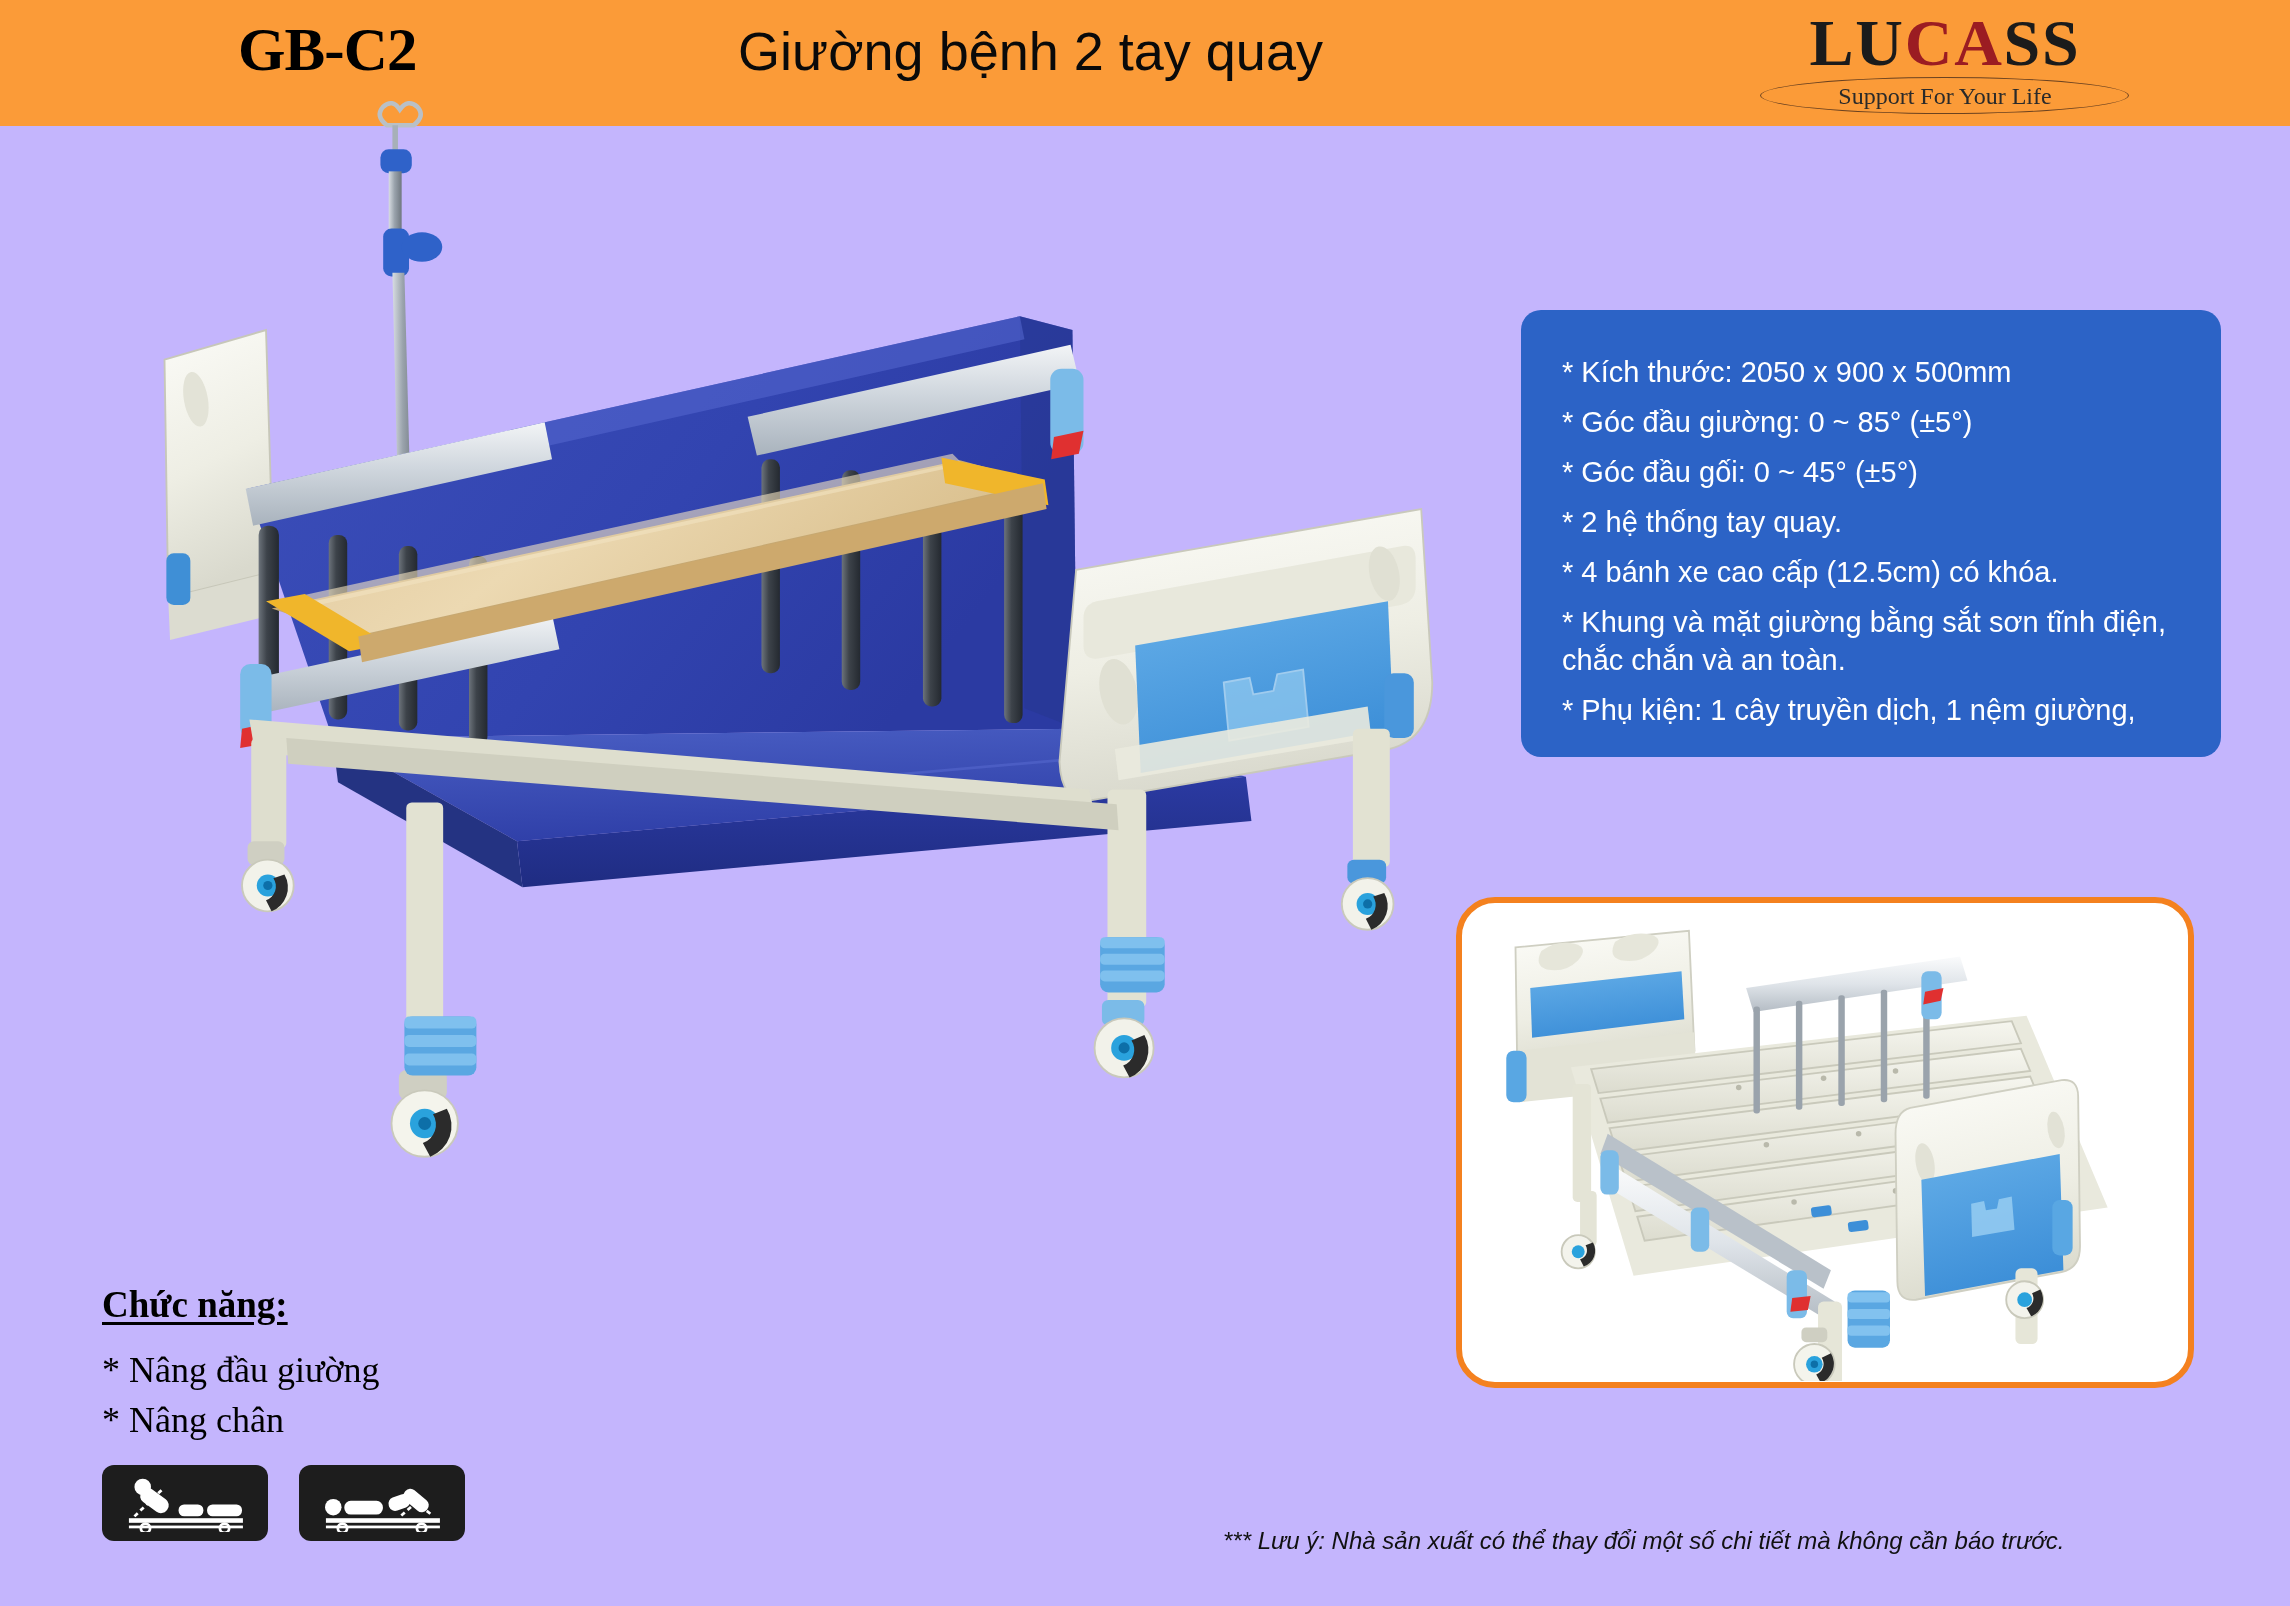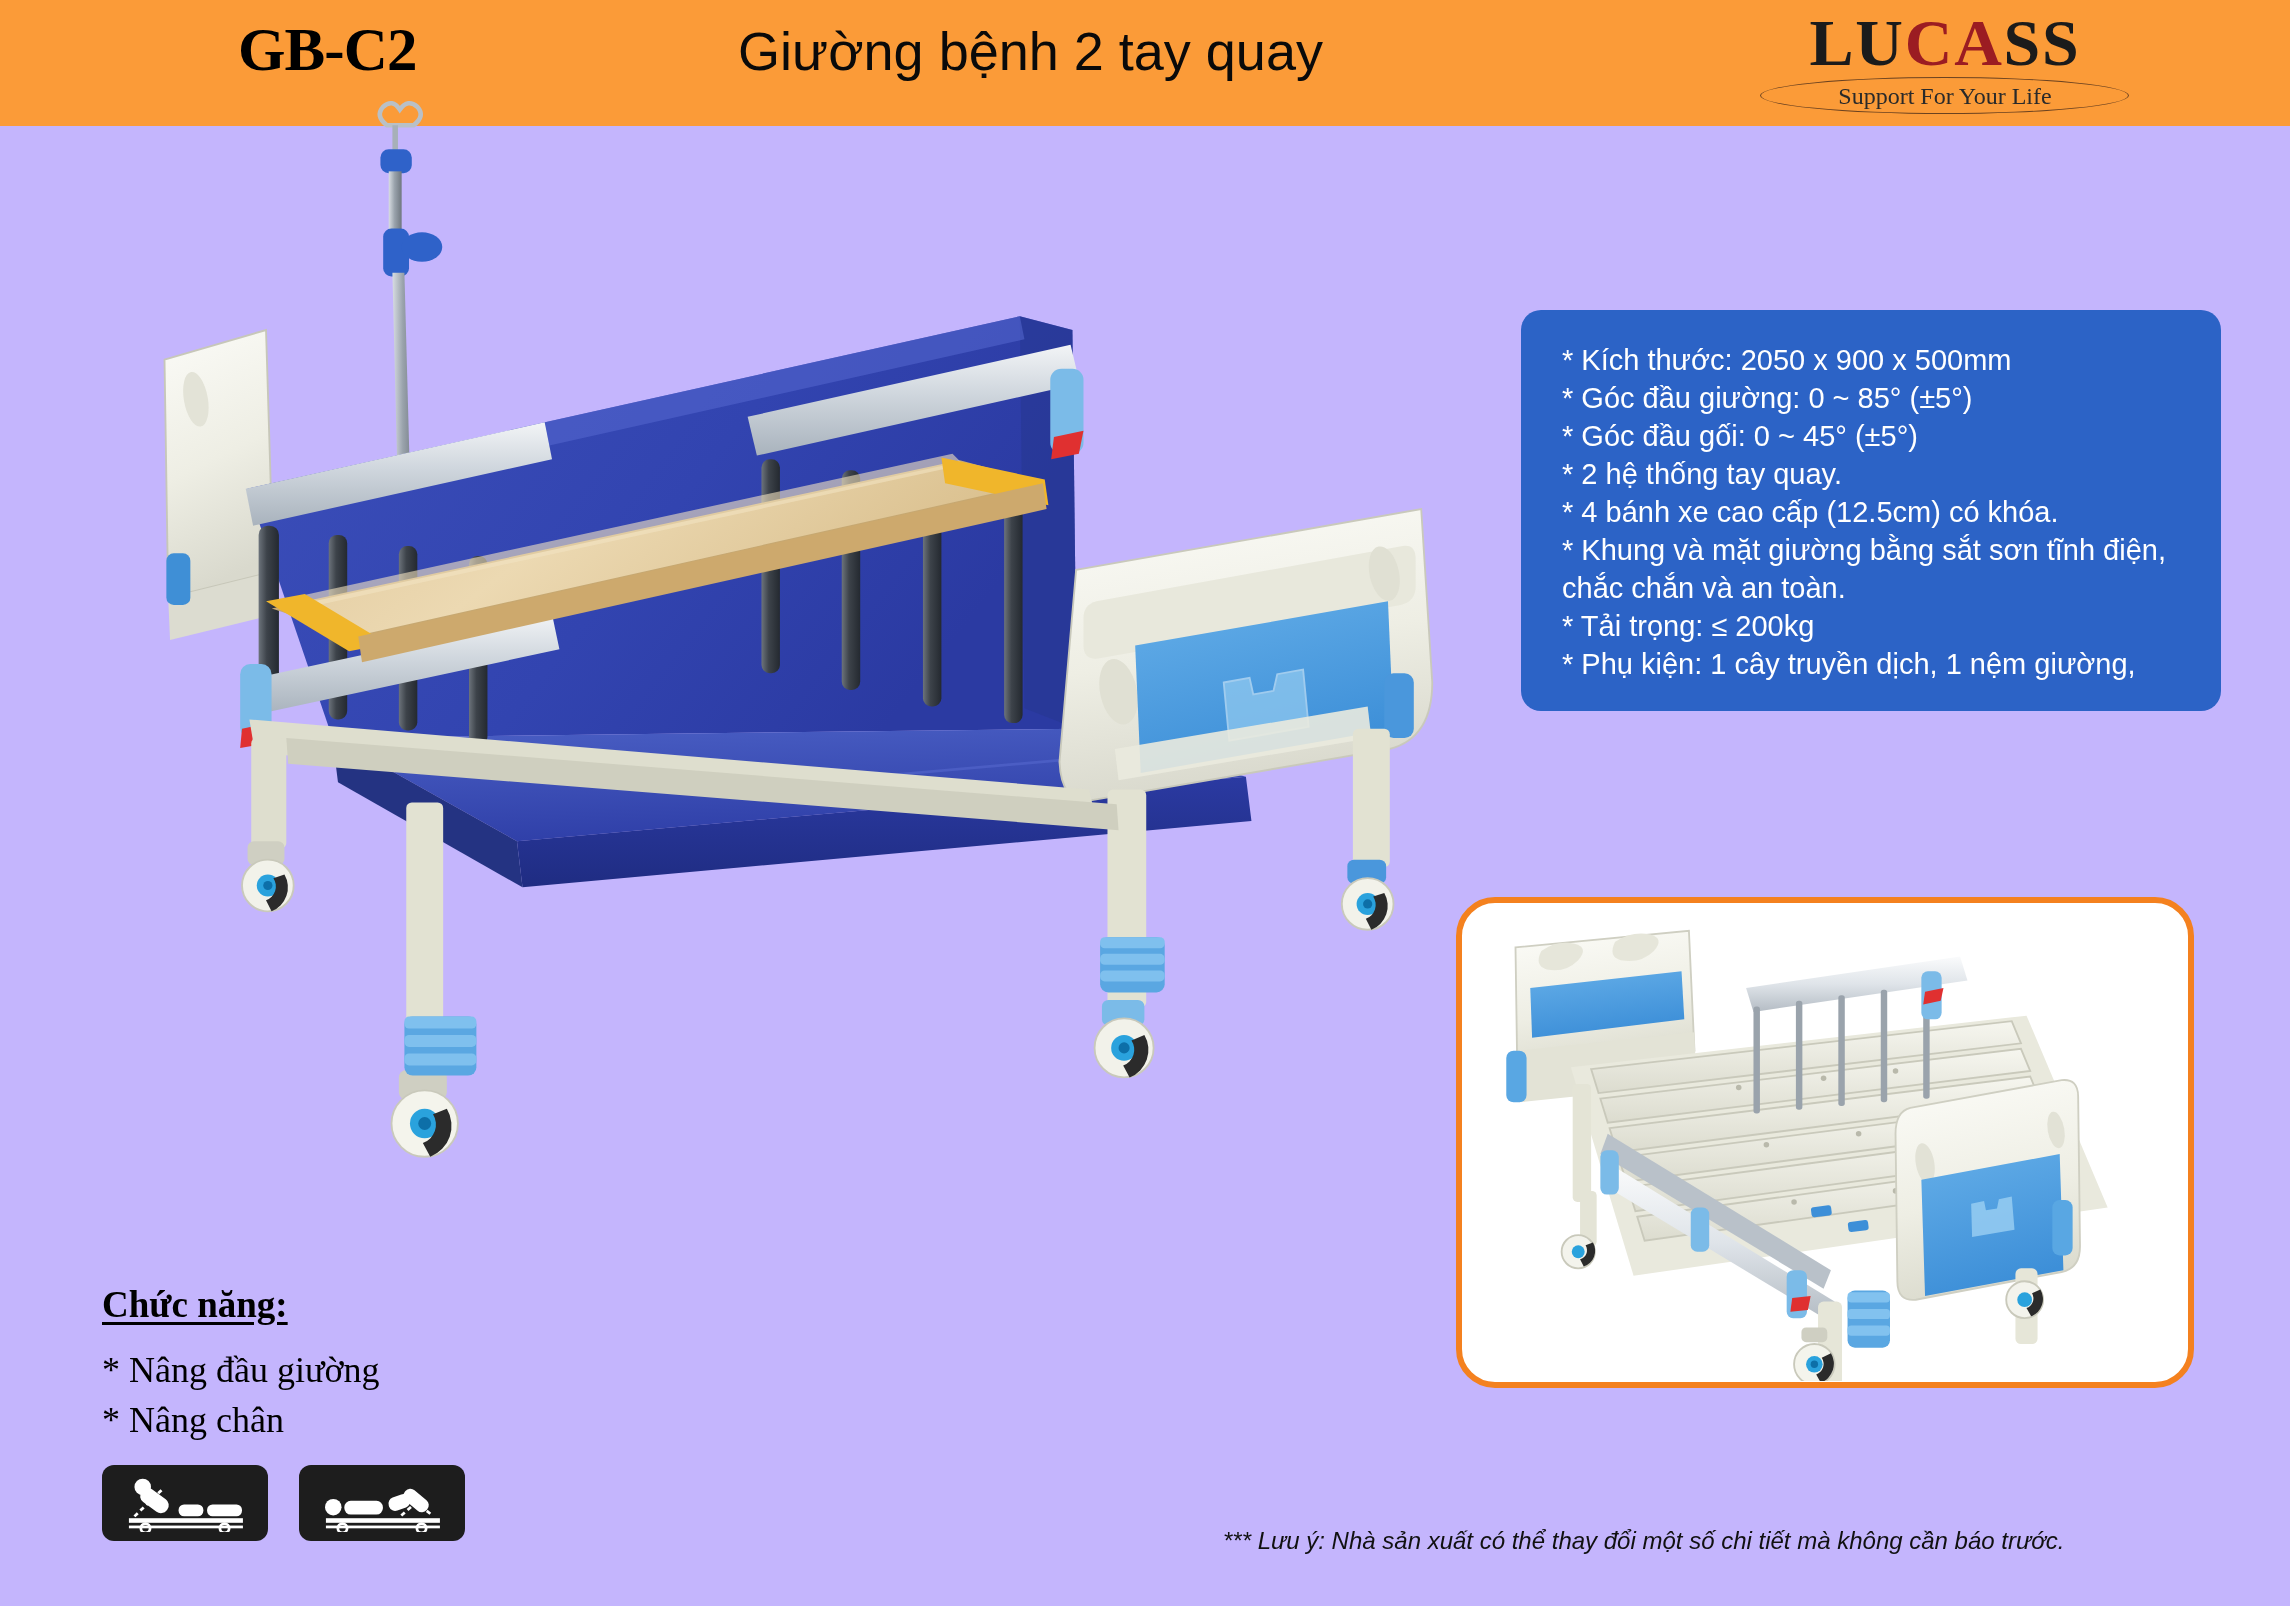--- a/index.html
+++ b/index.html
@@ -66,20 +66,21 @@
     border-radius: 20px;
     padding: 31px 31px 28px 41px;
     height: auto; min-height: 268px;
   }
   .spec-line {
     color: #ffffff;
     font-family: "Liberation Sans", sans-serif;
     font-size: 29px;
     line-height: 38px;
     white-space: pre-wrap;
+    margin-top: 12px;
   }
 
   
   .inset-frame {
     position: absolute; left: 1456px; top: 897px;
     width: 738px; height: 491px;
     border: 6.5px solid #F4811F;
     border-radius: 39px;
     background: #ffffff;
     overflow: hidden;
@@ -300,21 +301,20 @@
     </svg>
   </div>
 
   <div class="spec-panel">
     <div class="spec-line">* Kích thước: 2050 x 900 x 500mm</div>
     <div class="spec-line">* Góc đầu giường: 0 ~ 85° (±5°)</div>
     <div class="spec-line">* Góc đầu gối: 0 ~ 45° (±5°)</div>
     <div class="spec-line">* 2 hệ thống tay quay.</div>
     <div class="spec-line">* 4 bánh xe cao cấp (12.5cm) có khóa.</div>
     <div class="spec-line">* Khung và mặt giường bằng sắt sơn tĩnh điện, chắc chắn và an toàn.</div>
-    <div class="spec-line">* Tải trọng: ≤ 200kg</div>
     <div class="spec-line">* Phụ kiện: 1 cây truyền dịch, 1 nệm giường,</div>
   </div>
 
   <div class="inset-frame">
     <svg width="725" height="478" viewBox="0 0 786 518" xmlns="http://www.w3.org/2000/svg">
       <defs>
         <linearGradient id="iPlastic" x1="0" y1="0" x2="0.2" y2="1">
           <stop offset="0%" stop-color="#fcfcf8"></stop>
           <stop offset="60%" stop-color="#eeeee4"></stop>
           <stop offset="100%" stop-color="#dcdccf"></stop>

